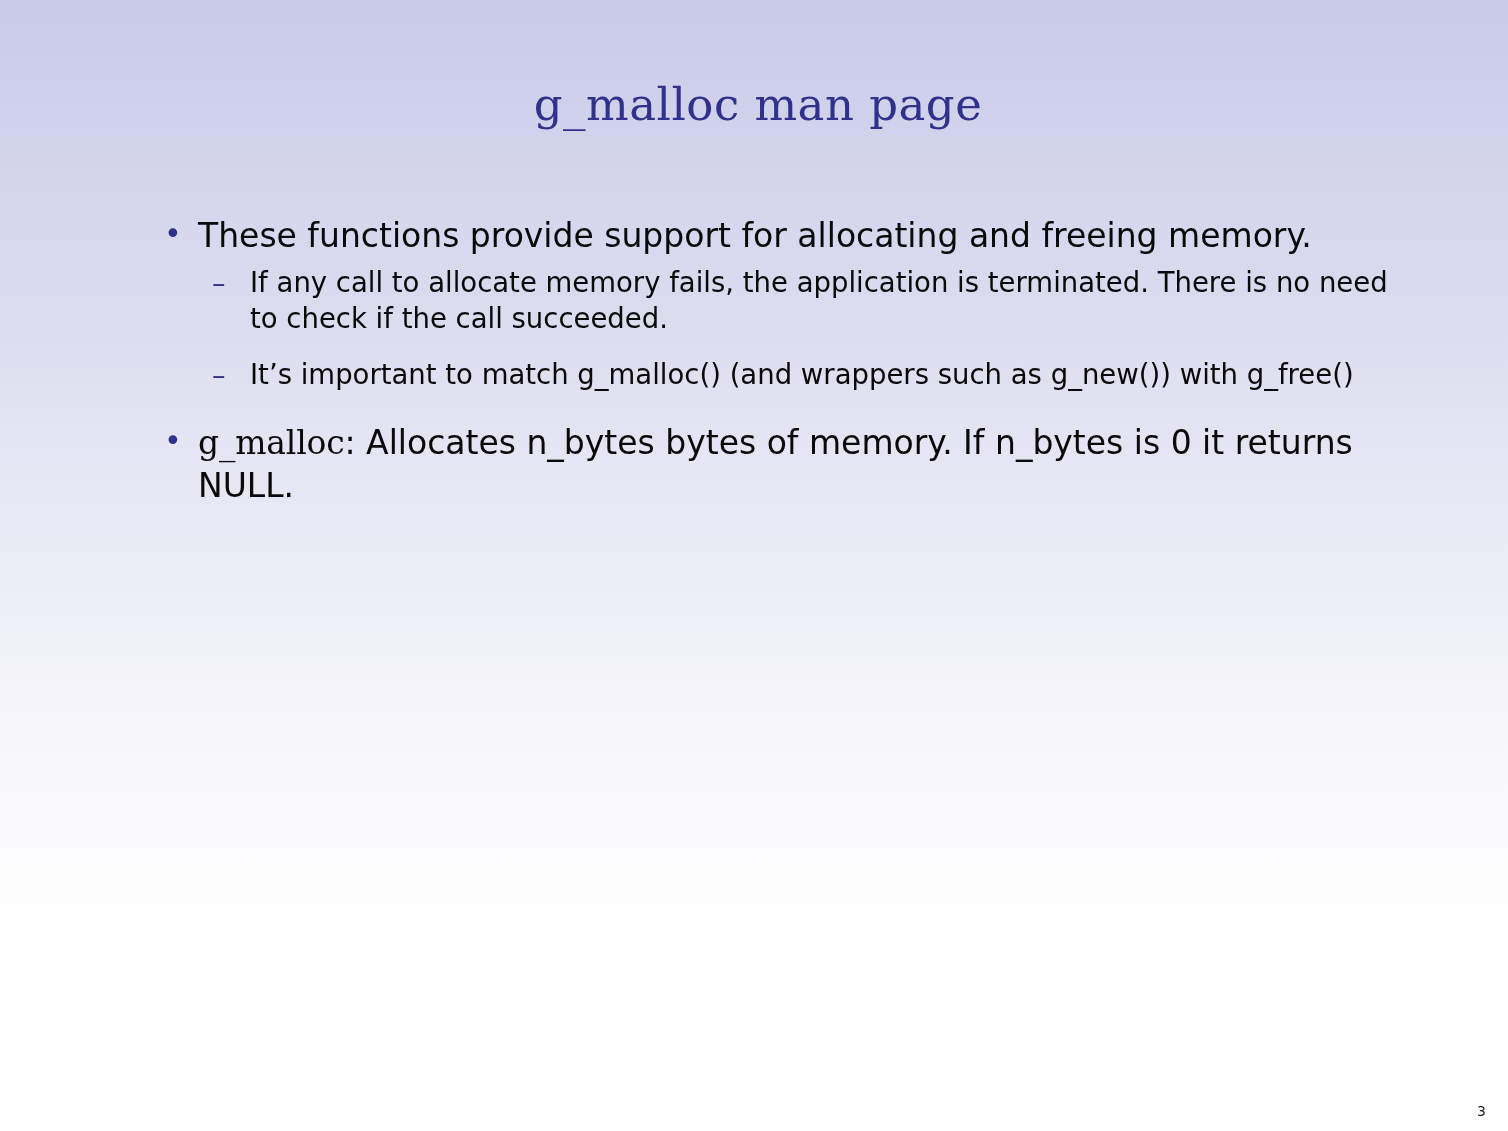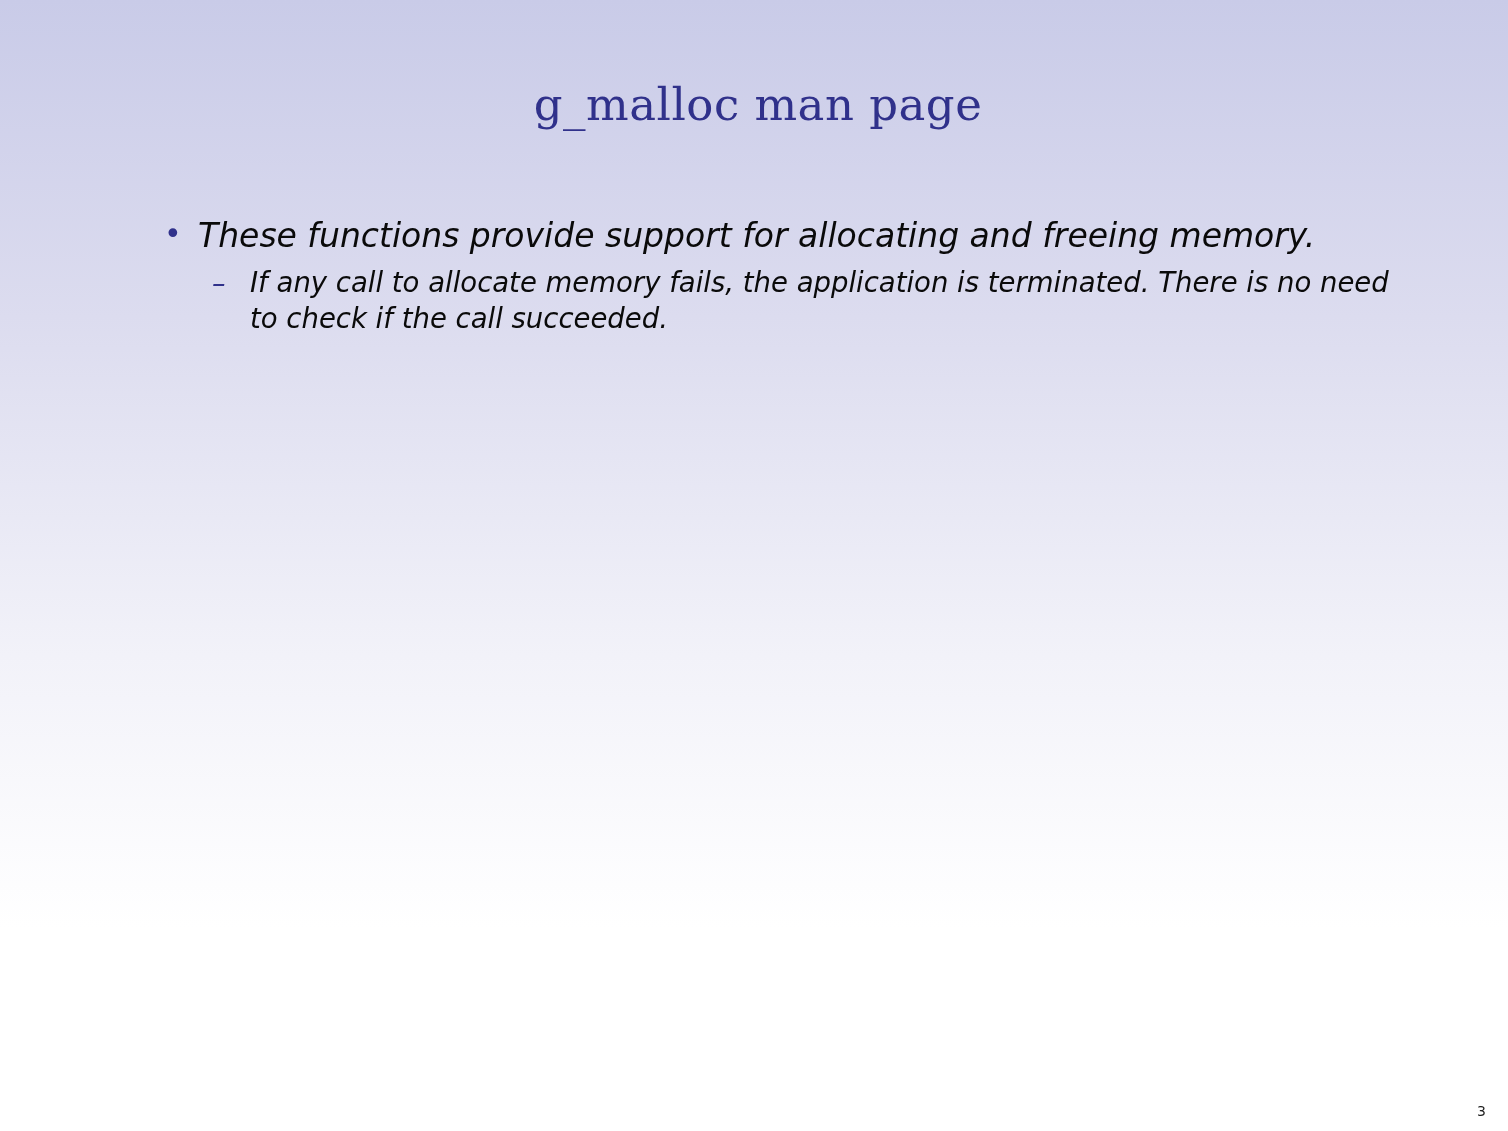--- a/index.html
+++ b/index.html
@@ -47,21 +47,20 @@
     margin: 0;
     padding: 0;
   }
   ul.level1 > li {
     position: relative;
     padding-left: 48px;
     margin-bottom: 30px;
     font-size: 33px;
     line-height: 1.28;
     color: #0a0a0a;
-    font-style: italic;
   }
   ul.level1 > li > .b1::before {
     content: "\2022";
     position: absolute;
     left: 14px;
     top: 0;
     color: #30318b;
     font-size: 30px;
   }
   .para {
@@ -109,23 +108,27 @@
     <h1 class="slide-title">g_malloc man page</h1>
   </div>
 
   <div class="content">
     <ul class="level1">
 
       <li>
         <span class="b1 para"><span>These functions provide support for allocating and freeing memory.</span></span>
         <ul class="level2">
           <li><span>If any call to allocate memory fails, the application is terminated. There is no need to check if the call succeeded.</span></li>
+          <li><span>It’s important to match g_malloc() (and wrappers such as g_new()) with g_free()</span></li>
         </ul>
       </li>
 
+      <li>
+        <span class="b1 para"><span class="mono">g_malloc</span><span>: Allocates n_bytes bytes of memory. If n_bytes is 0 it returns NULL.</span></span>
+      </li>
 
       <li>
         <ul class="level2">
         </ul>
       </li>
 
     </ul>
   </div>
 
   <div class="page-number">3</div>

